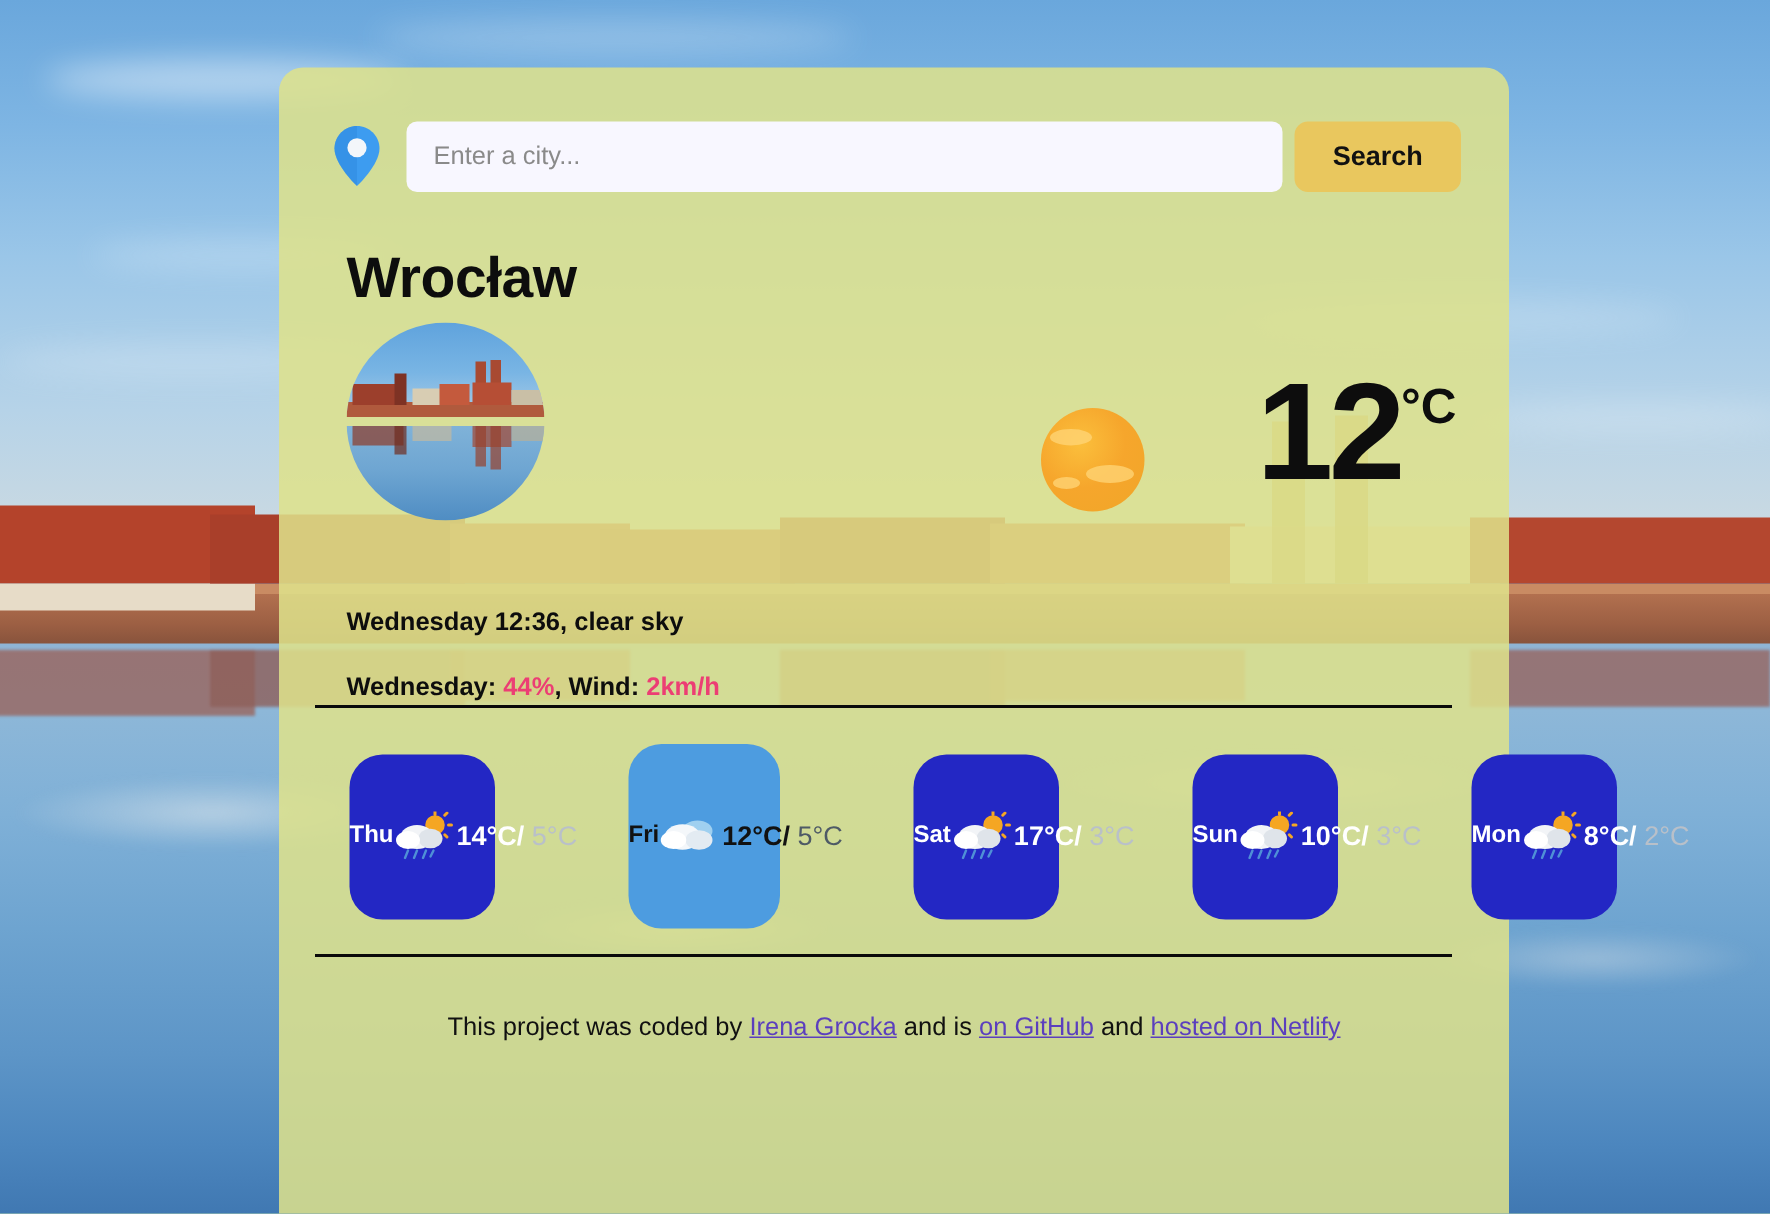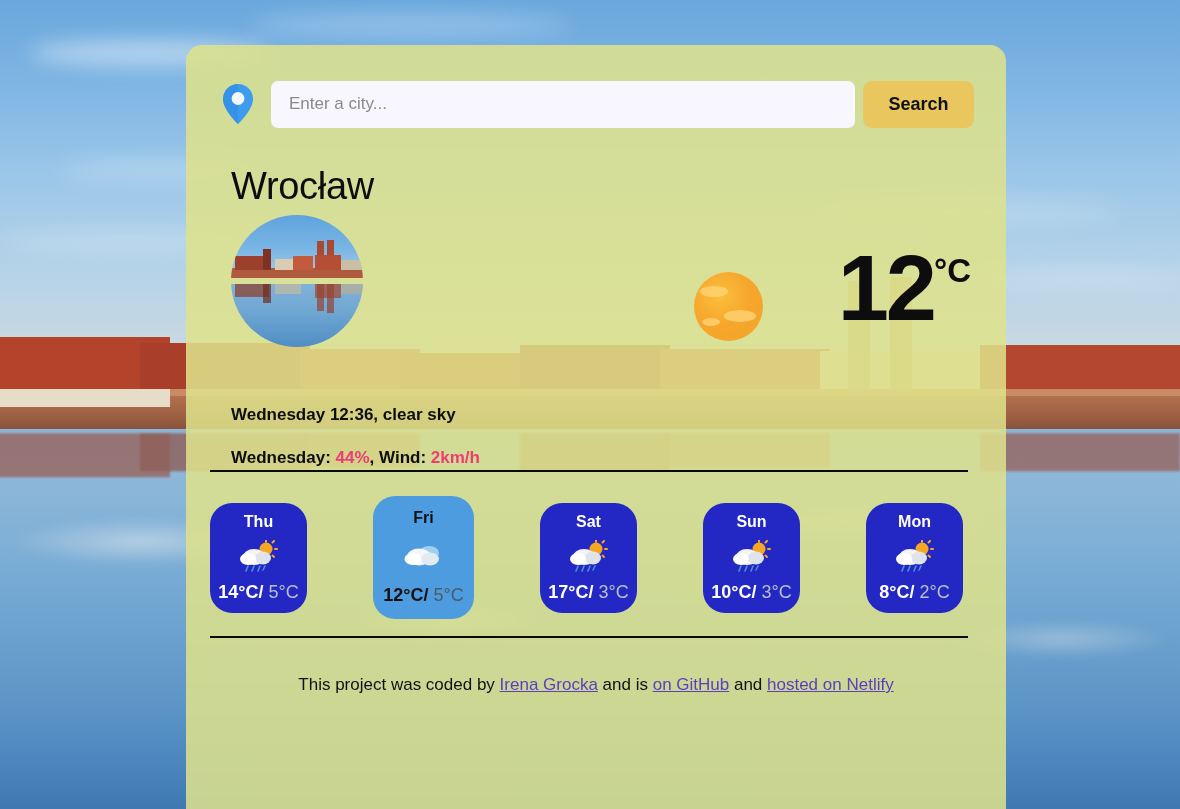--- a/index.html
+++ b/index.html
@@ -147,21 +147,21 @@
     color: #111;
     cursor: pointer;
   }
 
   
   #city-name {
     position: absolute;
     left: 45px;
     top: 120px;
     font-size: 38px;
-    font-weight: normal;
+    font-weight: bold;
     color: #0d0d0d;
     letter-spacing: -0.3px;
     text-align: center;
   }
 
   
   #current-block {
     position: absolute;
     left: 45px;
     top: 170px;
@@ -266,26 +266,27 @@
     align-items: center;
   }
   .forecast-card {
     width: 97px;
     height: 110px;
     margin-right: 66px;
     border-radius: 22px;
     background: #2327c4;
     color: #ffffff;
     display: flex;
-    flex-direction: column;
+    flex-direction: row;
     align-items: center;
     justify-content: space-between;
     padding: 11px 0 12px 0;
     cursor: pointer;
     flex: 0 0 auto;
+    margin-left: 23px;
   }
   .forecast-card:last-child { margin-right: 0; }
   .forecast-card.active {
     width: 101px;
     height: 123px;
     background: #4d9ce0;
     color: #111111;
     padding: 14px 0 15px 0;
   }
   .fc-day {

